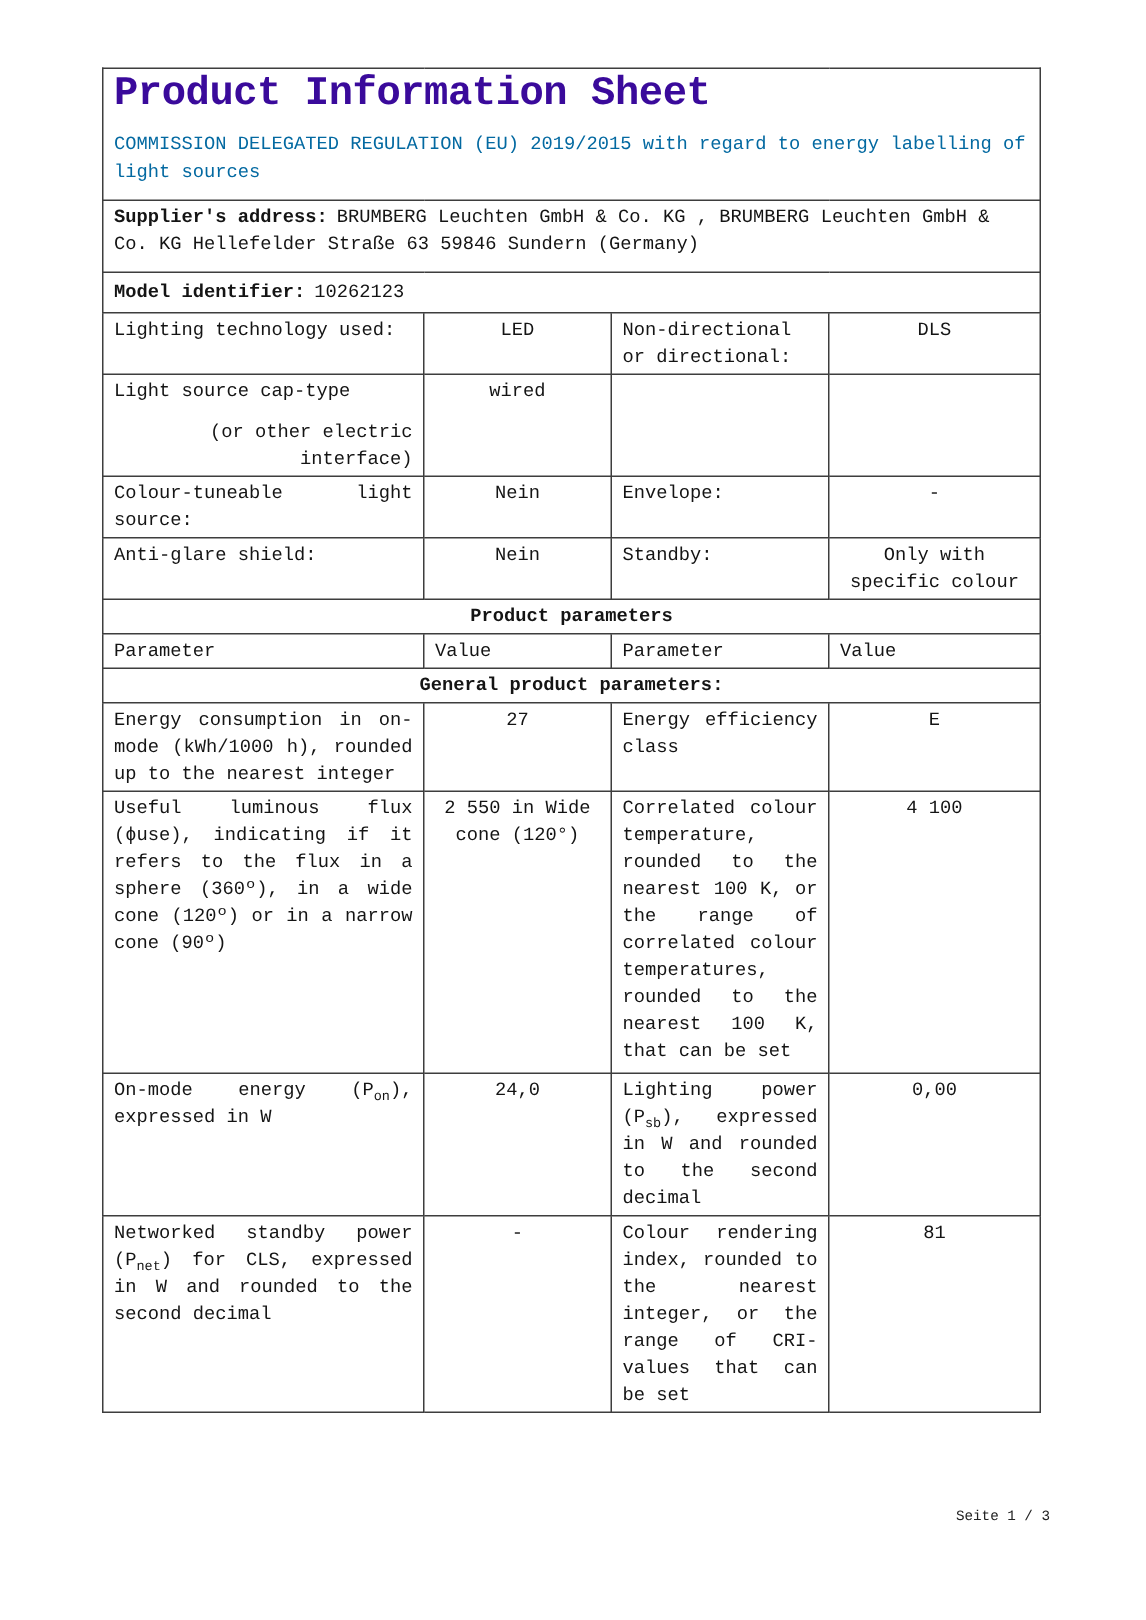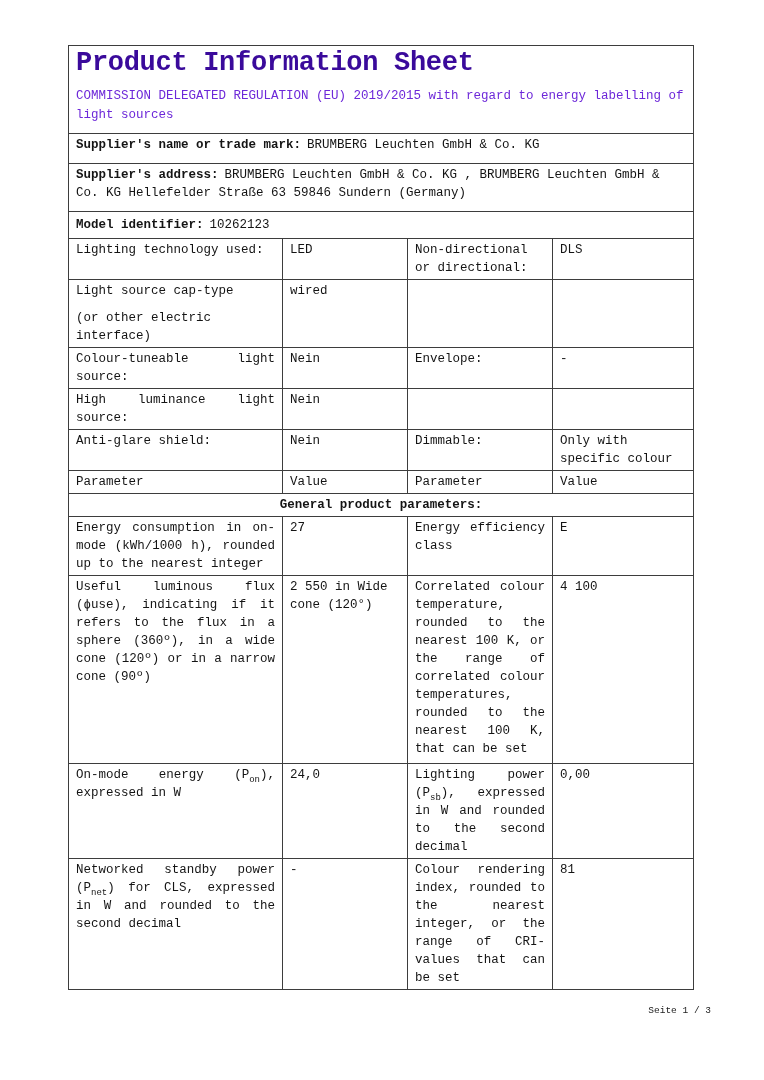--- a/index.html
+++ b/index.html
@@ -14,33 +14,33 @@
   }
   table.sheet td {
     border:1px solid #3d3d3d; vertical-align:top;
     padding:2px 7px; font-size:12.5px; line-height:18px;
   }
   td.title-cell { padding:6px 8px 4px 8px; }
   h1.doc-title {
     margin:0 0 9px 0; font-size:27px; line-height:30px;
     font-weight:bold; color:#3a0a9b; letter-spacing:-0.3px;
   }
-  .reg-text { font-size:12.5px; line-height:19px; color:#6d28d9; }
+  .reg-text { font-size:12.5px; line-height:19px; color:#0369a1; }
   .b { font-weight:bold; }
-  .c { }
+  .c { text-align:center; }
   .j { text-align:justify; }
   td.kv { padding-top:5px; line-height:19px; }
   .lbl { font-weight:bold; }
   .val { margin-left:6px; }
-  .para2 { margin-top:9px; }
+  .para2 { margin-top:9px;text-align:right; }
   td.sec-head { text-align:center; font-weight:bold; vertical-align:middle; padding:1px 4px; }
   sub { font-size:9px; line-height:0; }
   .footer {
     position:absolute; top:1005px; left:0; width:700px;
-    text-align:right; font-size:9.5px; color:#222;padding-left:11px;
+    text-align:right; font-size:9.5px; color:#222;
   }
 </style>
 </head>
 <body>
 
 <div class="page">
 
   <table class="sheet">
     <colgroup>
       <col style="width:214px">
@@ -50,25 +50,20 @@
     </colgroup>
 
     <tbody>
         <tr style="height:88px">
       <td colspan="4" class="title-cell">
         <h1 class="doc-title">Product Information Sheet</h1>
         <div class="reg-text">COMMISSION DELEGATED REGULATION (EU) 2019/2015 with regard to energy labelling of light sources</div>
       </td>
     </tr>
 
-    <tr style="height:30px">
-      <td colspan="4" class="kv">
-        <span class="lbl">Supplier's name or trade mark:</span><span class="val">BRUMBERG Leuchten GmbH &amp; Co. KG</span>
-      </td>
-    </tr>
 
     <tr style="height:48px">
       <td colspan="4" class="kv">
         <span class="lbl">Supplier's address:</span><span class="val">BRUMBERG Leuchten GmbH &amp; Co. KG , BRUMBERG Leuchten GmbH &amp; Co. KG Hellefelder Straße 63 59846 Sundern (Germany)</span>
       </td>
     </tr>
 
     <tr style="height:27px">
       <td colspan="4" class="kv" style="padding-top:4px">
         <span class="lbl">Model identifier:</span><span class="val">10262123</span>
@@ -94,34 +89,31 @@
     </tr>
 
 
     <tr style="height:22px">
       <td class="j">Colour-tuneable light source:</td>
       <td class="c">Nein</td>
       <td class="j">Envelope:</td>
       <td class="c">-</td>
     </tr>
 
-    <tr style="height:21px">
-      <td class="j">High luminance light source:</td>
-      <td class="c">Nein</td>
-      <td></td>
-      <td></td>
-    </tr>
 
     <tr style="height:41px">
       <td class="j">Anti-glare shield:</td>
       <td class="c">Nein</td>
-      <td class="j">Dimmable:</td>
+      <td class="j">Standby:</td>
       <td class="c">Only with specific colour</td>
     </tr>
 
+    <tr style="height:21px">
+      <td colspan="4" class="sec-head">Product parameters</td>
+    </tr>
 
     <tr style="height:22px">
       <td>Parameter</td>
       <td>Value</td>
       <td>Parameter</td>
       <td>Value</td>
     </tr>
 
     <tr style="height:21px">
       <td colspan="4" class="sec-head">General product parameters:</td>

